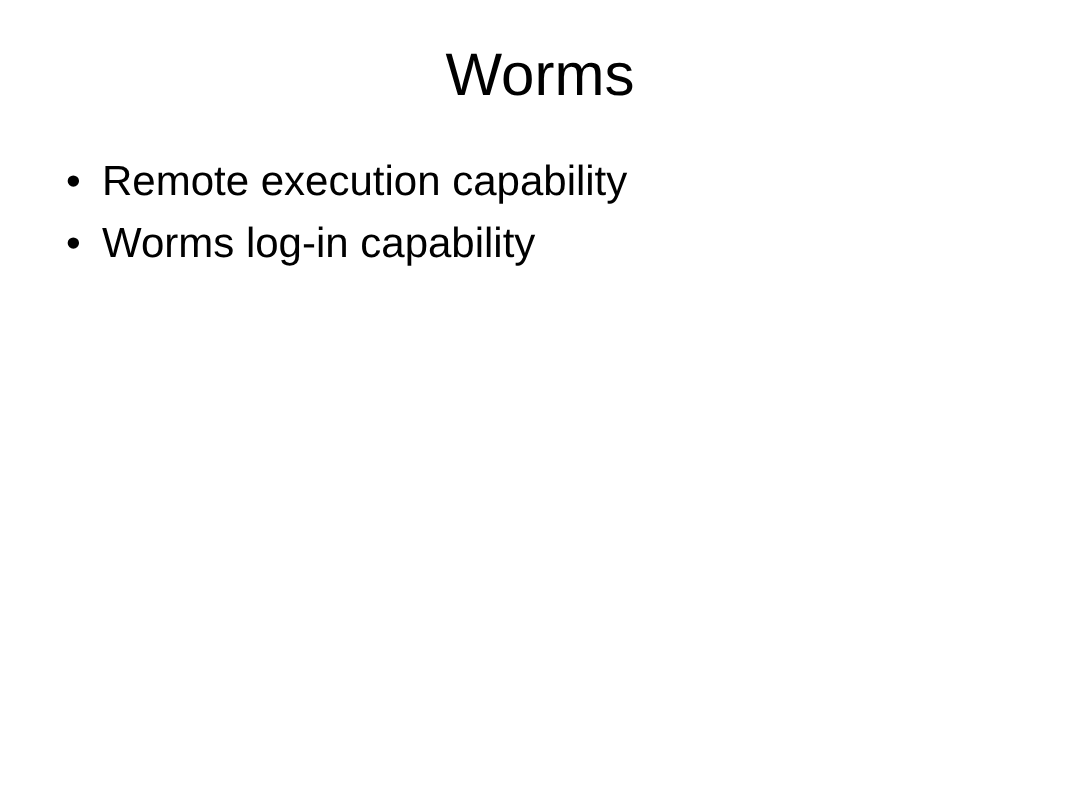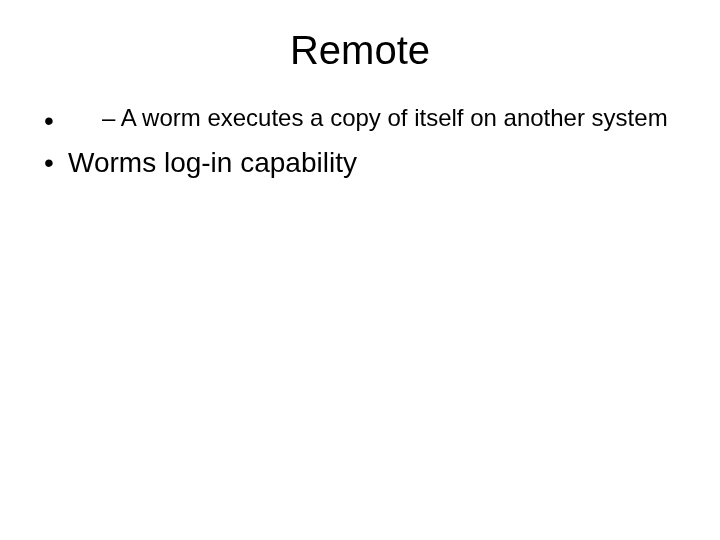--- a/index.html
+++ b/index.html
@@ -56,27 +56,23 @@
     text-indent: -18px;
   }
   ul.level2 > li .dash {
     display: inline;
   }
 </style>
 </head>
 <body>
 
 <div class="slide">
-  <h1 class="title">Remote</h1>
+  <h1 class="title">Worms</h1>
 
   <ul class="level1">
     <li>
-      <ul class="level2">
-        <li>
-          <span class="dash">– </span><span>A worm executes a copy of itself on another system</span>
-        </li>
-      </ul>
+      <span>Remote execution capability</span>
     </li>
     <li>
       <span>Worms log-in capability</span>
     </li>
   </ul>
 </div>
 
 </body></html>

